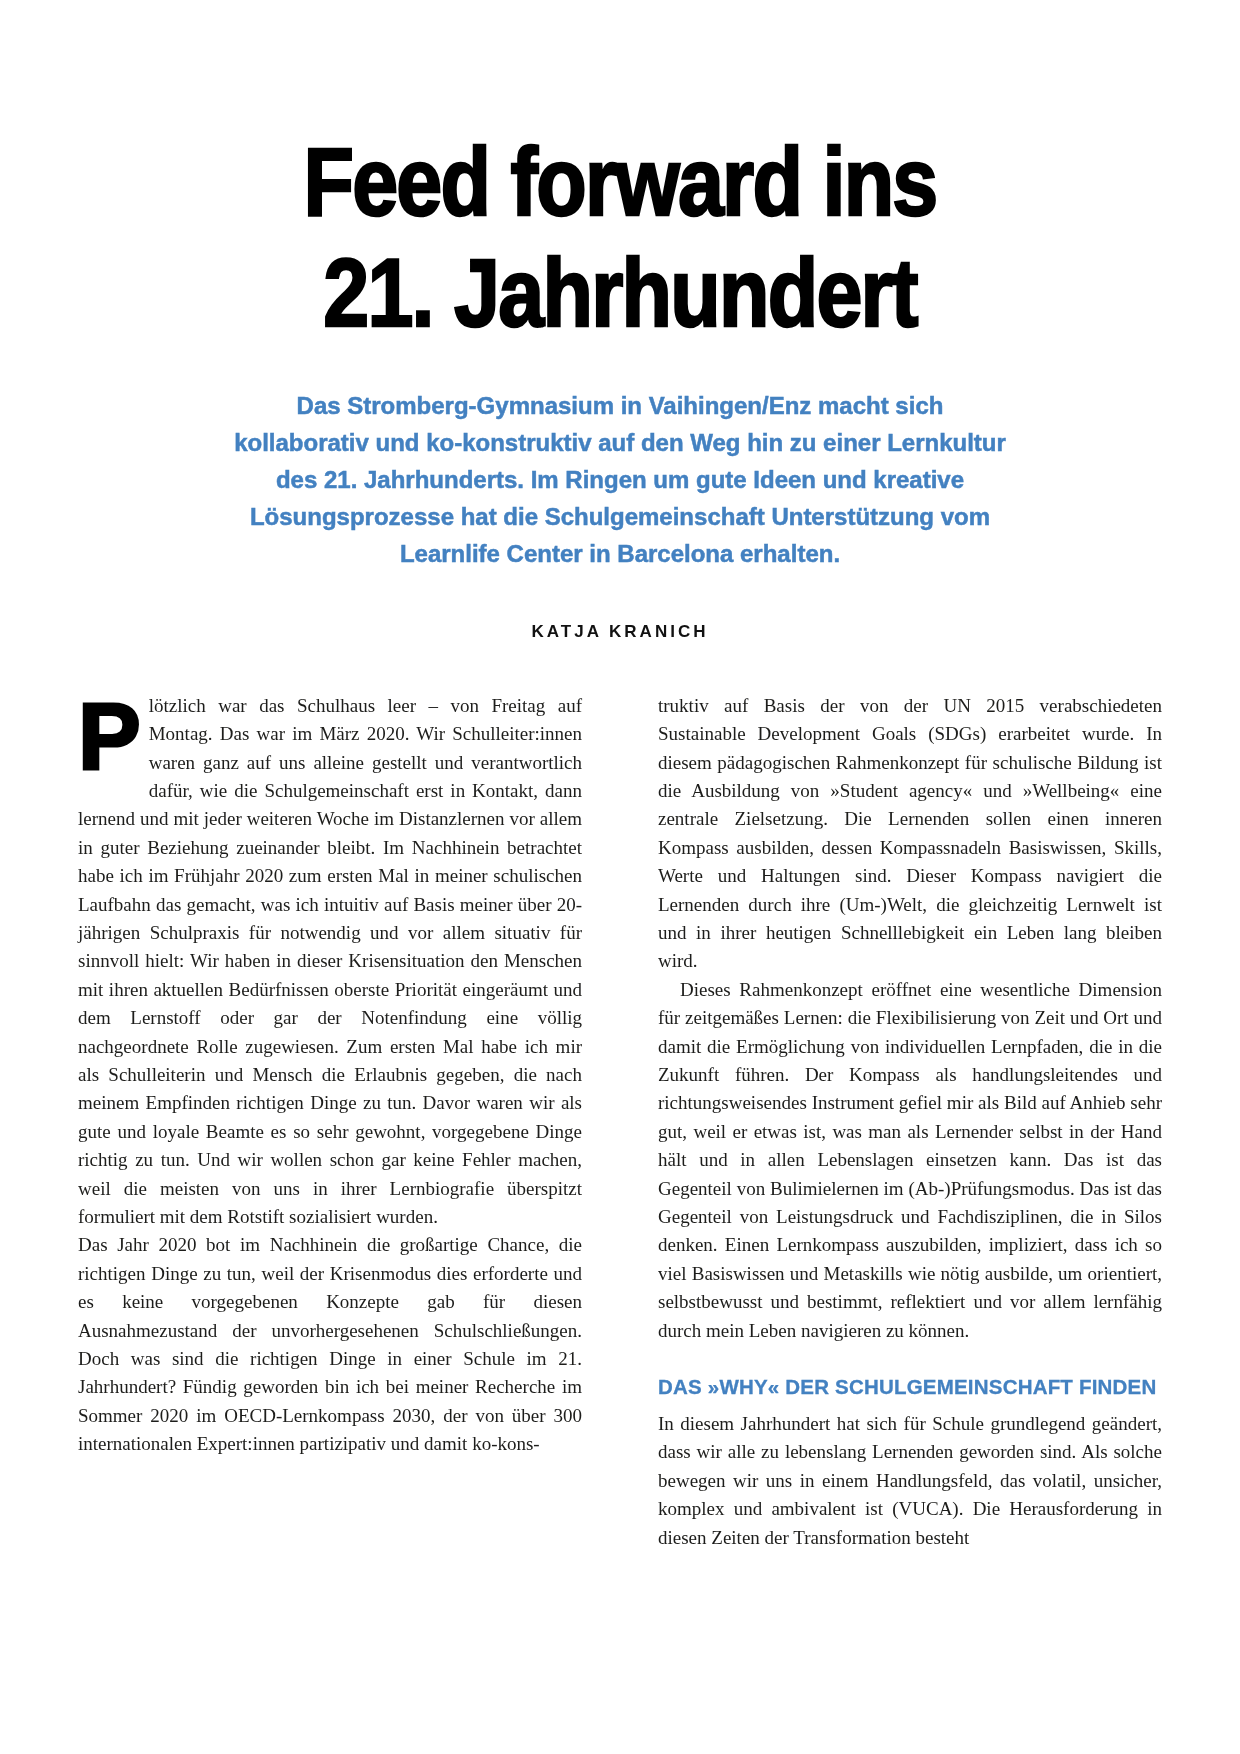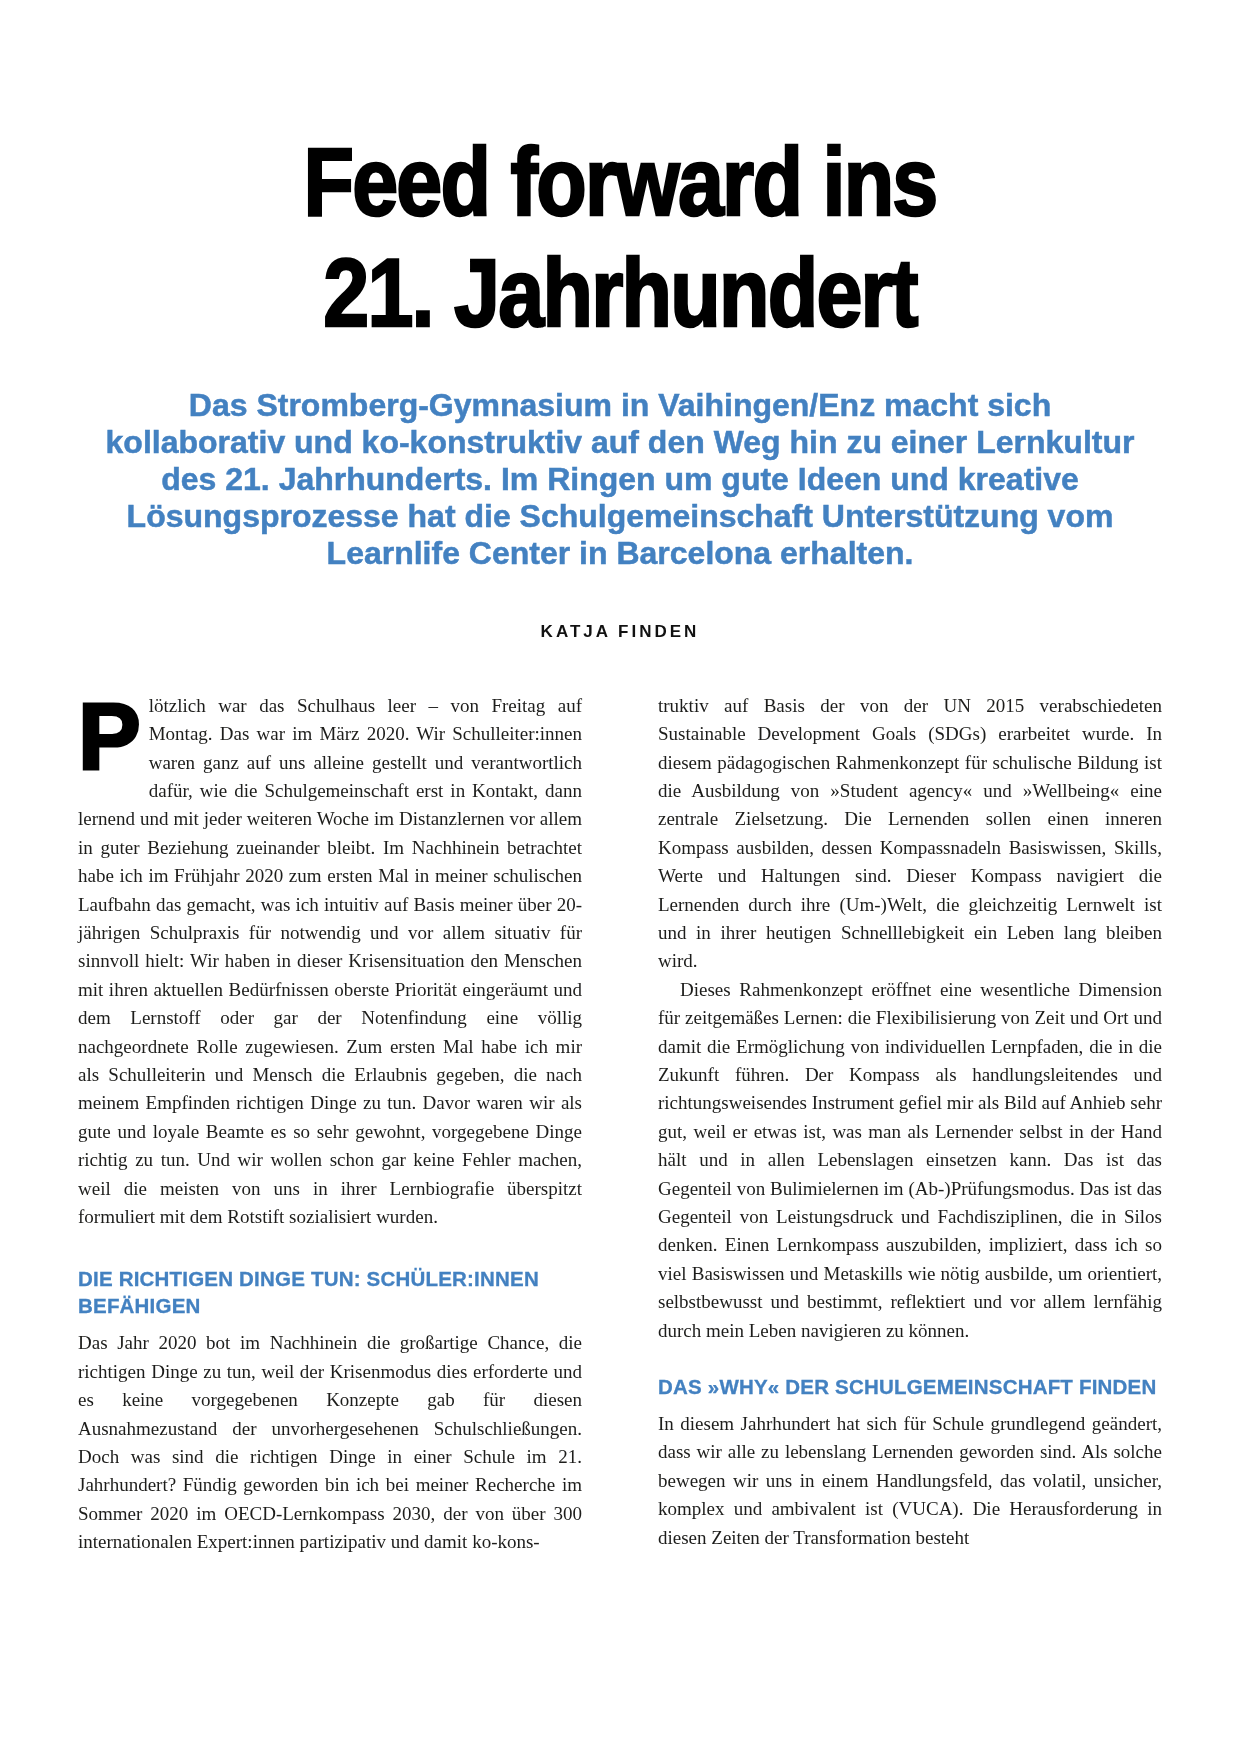--- a/index.html
+++ b/index.html
@@ -29,21 +29,21 @@
     transform-origin: center;
     -webkit-text-stroke: 2.5px #000000;
   }
   
   .subtitle {
     margin: 38px auto 16px auto;
     width: 1070px;
     text-align: center;
     font-family: "Liberation Sans", sans-serif;
     font-weight: bold;
-    font-size: 32px;
+    font-size: 24px;
     line-height: 37px;
     white-space: pre-line;
     -webkit-text-stroke: 0.5px currentColor;
   }
   
   .author {
     margin-top: 50px;
     text-align: center;
     font-family: "Liberation Sans", sans-serif;
     font-weight: bold;
@@ -140,28 +140,27 @@
     <span class="tline">Feed forward ins</span>
     <span class="tline">21. Jahrhundert</span>
   </h1>
 
   <p class="subtitle" style="color:#4381c1;">Das Stromberg-Gymnasium in Vaihingen/Enz macht sich
 kollaborativ und ko-konstruktiv auf den Weg hin zu einer Lernkultur
 des 21. Jahrhunderts. Im Ringen um gute Ideen und kreative
 Lösungsprozesse hat die Schulgemeinschaft Unterstützung vom
 Learnlife Center in Barcelona erhalten.</p>
 
-  <p class="author">KATJA FINDEN</p>
+  <p class="author">KATJA KRANICH</p>
 
   <div class="columns">
     <div class="col">
       <p>
         <span class="dropcap">P</span><span>lötzlich war das Schulhaus leer – von Freitag auf Montag. Das war im März 2020. Wir Schulleiter:innen waren ganz auf uns alleine gestellt und verantwortlich dafür, wie die Schulgemeinschaft erst in Kontakt, dann lernend und mit jeder weiteren Woche im Distanzlernen vor allem in guter Beziehung zueinander bleibt. Im Nachhinein betrachtet habe ich im Frühjahr 2020 zum ersten Mal in meiner schulischen Laufbahn das gemacht, was ich intuitiv auf Basis meiner über 20-jährigen Schulpraxis für notwendig und vor allem situativ für sinnvoll hielt: Wir haben in dieser Krisensituation den Menschen mit ihren aktuellen Bedürfnissen oberste Priorität eingeräumt und dem Lernstoff oder gar der Notenfindung eine völlig nachgeordnete Rolle zugewiesen. Zum ersten Mal habe ich mir als Schulleiterin und Mensch die Erlaubnis gegeben, die nach meinem Empfinden richtigen Dinge zu tun. Davor waren wir als gute und loyale Beamte es so sehr gewohnt, vorgegebene Dinge richtig zu tun. Und wir wollen schon gar keine Fehler machen, weil die meisten von uns in ihrer Lernbiografie überspitzt formuliert mit dem Rotstift sozialisiert wurden.</span>
       </p>
-      <h2 class="sec-heading" style="color:#4381c1;">DIE RICHTIGEN DINGE TUN: SCHÜLER:INNEN BEFÄHIGEN</h2>
       <p>Das Jahr 2020 bot im Nachhinein die großartige Chance, die richtigen Dinge zu tun, weil der Krisenmodus dies erforderte und es keine vorgegebenen Konzepte gab für diesen Ausnahmezustand der unvorhergesehenen Schulschließungen. Doch was sind die richtigen Dinge in einer Schule im 21. Jahrhundert? Fündig geworden bin ich bei meiner Recherche im Sommer 2020 im OECD-Lernkompass 2030, der von über 300 internationalen Expert:innen partizipativ und damit ko-kons-</p>
     </div>
     <div class="col">
       <p>truktiv auf Basis der von der UN 2015 verabschiedeten Sustainable Development Goals (SDGs) erarbeitet wurde. In diesem pädagogischen Rahmenkonzept für schulische Bildung ist die Ausbildung von »Student agency« und »Wellbeing« eine zentrale Zielsetzung. Die Lernenden sollen einen inneren Kompass ausbilden, dessen Kompassnadeln Basiswissen, Skills, Werte und Haltungen sind. Dieser Kompass navigiert die Lernenden durch ihre (Um-)Welt, die gleichzeitig Lernwelt ist und in ihrer heutigen Schnelllebigkeit ein Leben lang bleiben wird.</p>
       <p class="indent">Dieses Rahmenkonzept eröffnet eine wesentliche Dimension für zeitgemäßes Lernen: die Flexibilisierung von Zeit und Ort und damit die Ermöglichung von individuellen Lernpfaden, die in die Zukunft führen. Der Kompass als handlungsleitendes und richtungsweisendes Instrument gefiel mir als Bild auf Anhieb sehr gut, weil er etwas ist, was man als Lernender selbst in der Hand hält und in allen Lebenslagen einsetzen kann. Das ist das Gegenteil von Bulimielernen im (Ab-)Prüfungsmodus. Das ist das Gegenteil von Leistungsdruck und Fachdisziplinen, die in Silos denken. Einen Lernkompass auszubilden, impliziert, dass ich so viel Basiswissen und Metaskills wie nötig ausbilde, um orientiert, selbstbewusst und bestimmt, reflektiert und vor allem lernfähig durch mein Leben navigieren zu können.</p>
       <h2 class="sec-heading" style="color:#4381c1;margin-top:28px;">DAS »WHY« DER SCHULGEMEINSCHAFT FINDEN</h2>
       <p>In diesem Jahrhundert hat sich für Schule grundlegend geändert, dass wir alle zu lebenslang Lernenden geworden sind. Als solche bewegen wir uns in einem Handlungsfeld, das volatil, unsicher, komplex und ambivalent ist (VUCA). Die Herausforderung in diesen Zeiten der Transformation besteht</p>
     </div>
   </div>
 

